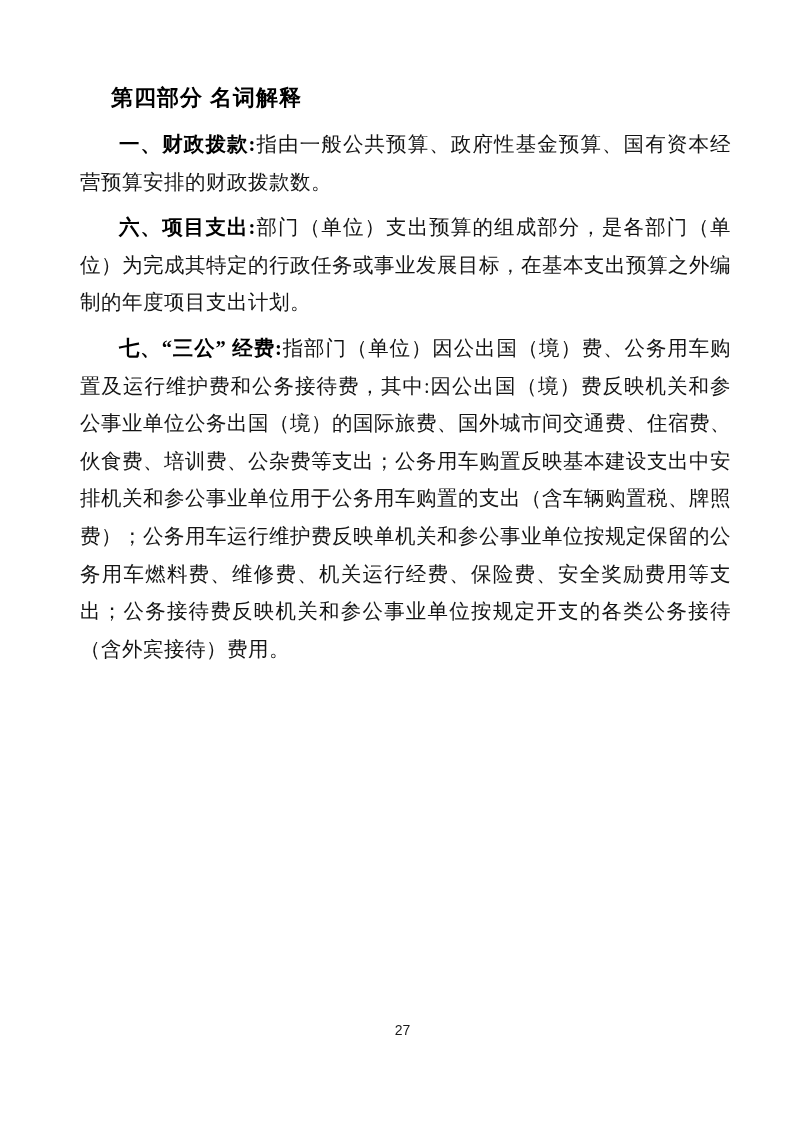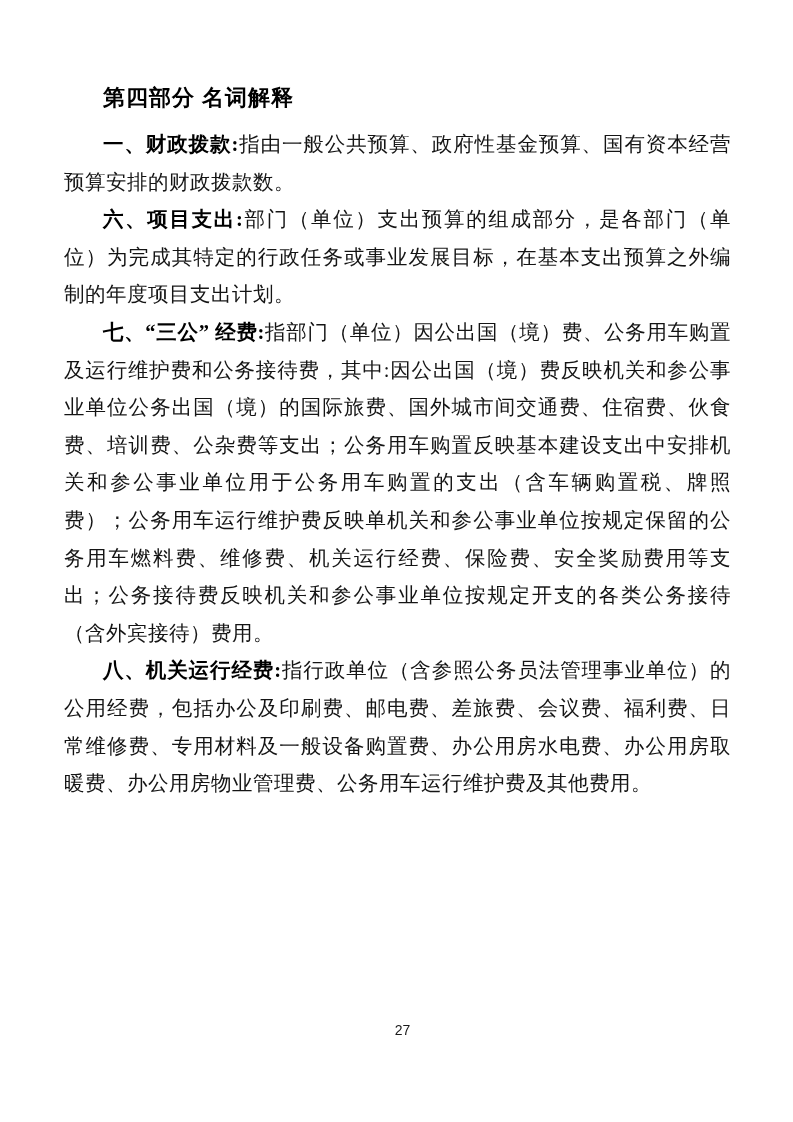--- a/index.html
+++ b/index.html
@@ -11,35 +11,35 @@
     position: relative;
     width: 793px;
     height: 1122px;
     background: #ffffff;
     overflow: hidden;
     font-family: "Liberation Serif", serif;
     color: #121212;
   }
   .doc {
     position: absolute;
-    left: 64px;
+    left: 72px;
     top: 84px;
     width: 667px;
   }
   .doc-title {
     font-family: "Liberation Sans", "DejaVu Sans", sans-serif;
     font-weight: bold;
     font-size: 22px;
     line-height: 28px;
     letter-spacing: 1px;
     margin: 0 0 14px 39px;
     color: #000000;
   }
   .para {
-    margin: 0;
+    margin: 8px;
     font-size: 20.5px;
     line-height: 37.6px;
     letter-spacing: 0.5px;
     text-align: justify;
     text-justify: inter-character;
     text-indent: 39px;
     color: #141414;
   }
   .para .term {
     font-weight: bold;
@@ -67,18 +67,17 @@
     <p class="para"><span class="term">一、财政拨款:</span><span>指由一般公共预算、政府性基金预算、国有资本经营预算安排的财政拨款数。</span></p>
 
 
 
 
 
     <p class="para"><span class="term">六、项目支出:</span><span>部门（单位）支出预算的组成部分，是各部门（单位）为完成其特定的行政任务或事业发展目标，在基本支出预算之外编制的年度项目支出计划。</span></p>
 
     <p class="para"><span class="term">七、“三公” 经费:</span><span>指部门（单位）因公出国（境）费、公务用车购置及运行维护费和公务接待费，其中:因公出国（境）费反映机关和参公事业单位公务出国（境）的国际旅费、国外城市间交通费、住宿费、伙食费、培训费、公杂费等支出；公务用车购置反映基本建设支出中安排机关和参公事业单位用于公务用车购置的支出（含车辆购置税、牌照费）；公务用车运行维护费反映单机关和参公事业单位按规定保留的公务用车燃料费、维修费、机关运行经费、保险费、安全奖励费用等支出；公务接待费反映机关和参公事业单位按规定开支的各类公务接待（含外宾接待）费用。</span></p>
 
-    <p class="para"><span class="term">八、机关运行经费:</span><span>指行政单位（含参照公务员法管理事业单位）的公用经费，包括办公及印刷费、邮电费、差旅费、会议费、福利费、日常维修费、专用材料及一般设备购置费、办公用房水电费、办公用房取暖费、办公用房物业管理费、公务用车运行维护费及其他费用。</span></p>
 
   </div>
 
   <div class="page-number">27</div>
 </div>
 
 </body></html>

